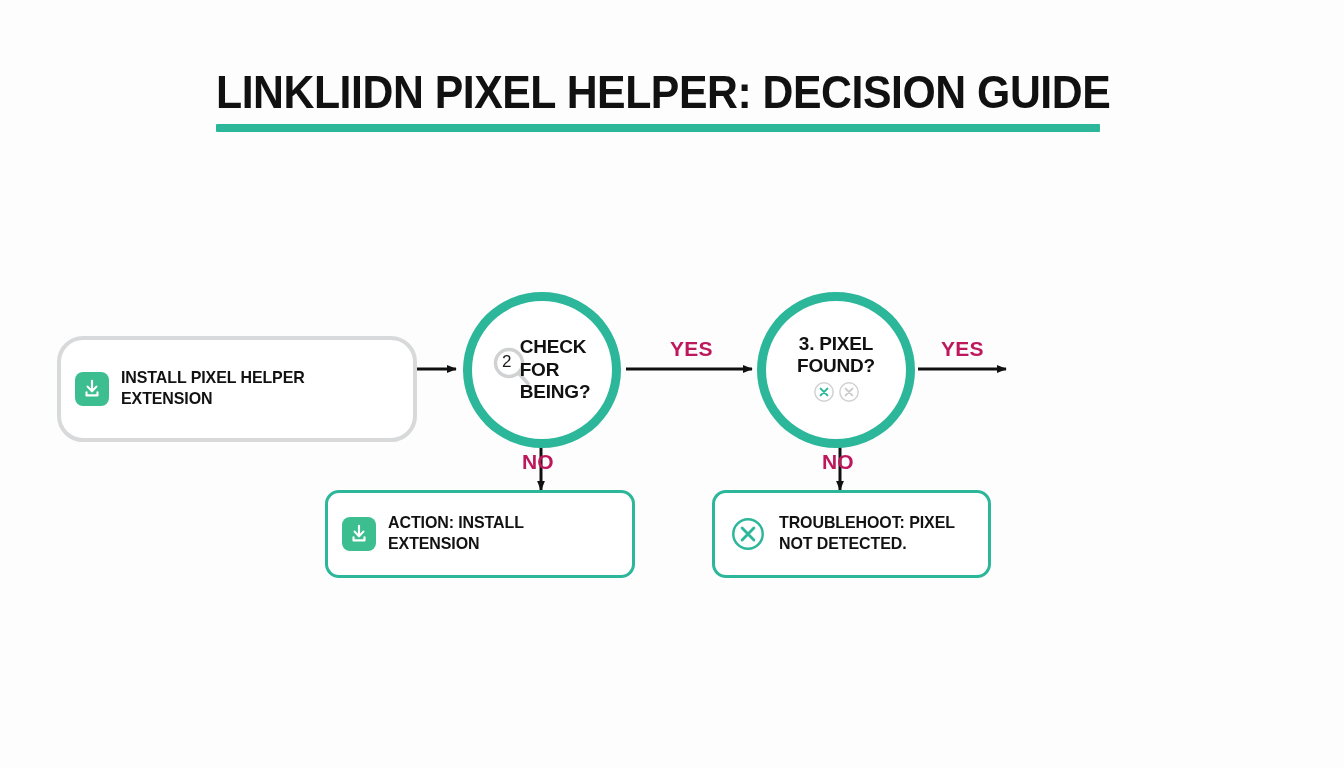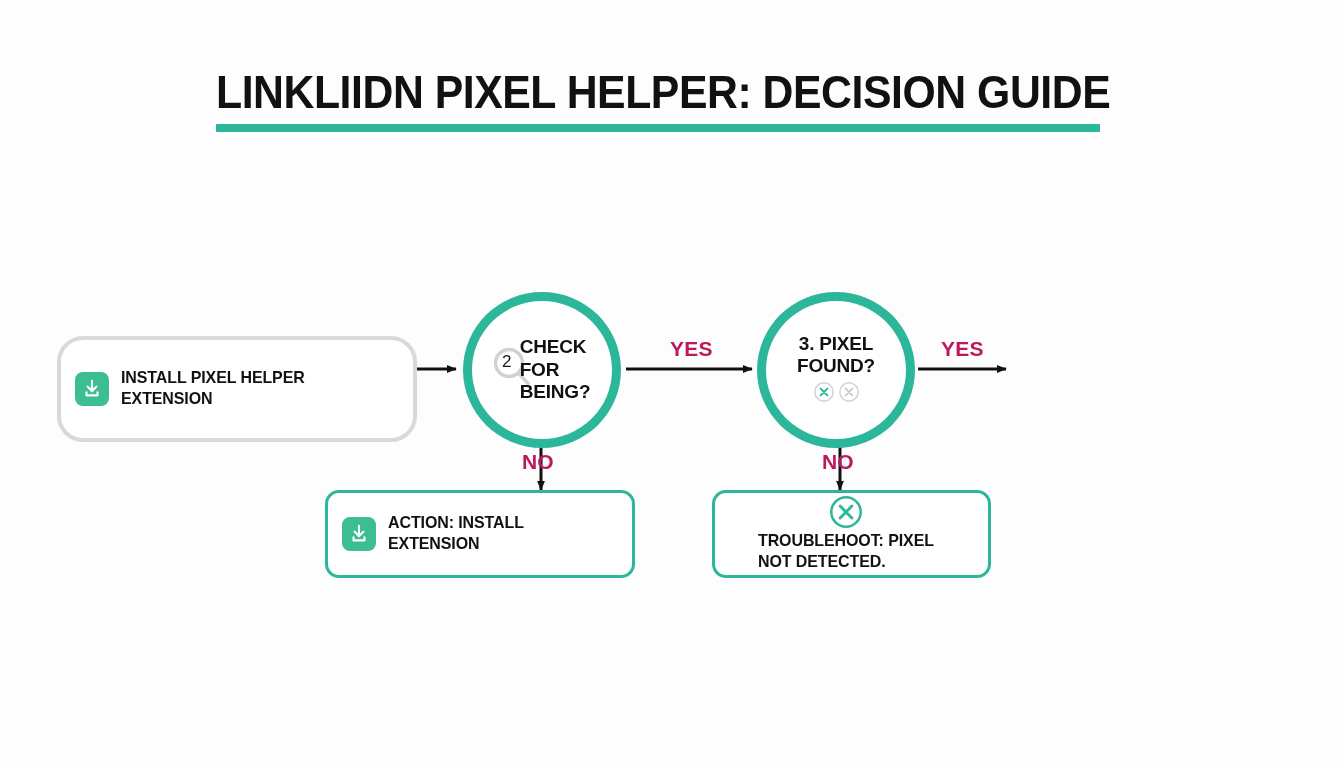--- a/index.html
+++ b/index.html
@@ -256,21 +256,21 @@
         <svg width="22" height="22" viewBox="0 0 24 24" aria-hidden="true">
           <path d="M12 3 L12 13 M12 14.5 L7.2 9.4 M12 14.5 L16.8 9.4" stroke="#ffffff" stroke-width="2.3" fill="none" stroke-linecap="round" stroke-linejoin="round"></path>
           <path d="M6 15.5 L6 19 L18 19 L18 15.5" stroke="#ffffff" stroke-width="2.3" fill="none" stroke-linecap="round" stroke-linejoin="round"></path>
         </svg>
       </span>
     </span>
     <span class="node-label">ACTION: INSTALL
 EXTENSION</span>
   </div>
 
-  <div class="node-box teal" style="left:712px; top:490px; width:279px; height:88px;flex-direction:column;">
+  <div class="node-box teal" style="left:712px; top:490px; width:279px; height:88px;">
     <span class="icon-slot ring-icon">
       <svg width="38" height="38" viewBox="0 0 40 40" aria-hidden="true">
         <circle cx="20" cy="20" r="15.5" stroke="#2cb79a" stroke-width="2.6" fill="none"></circle>
         <path d="M13.8 13.8 L26.2 26.2 M26.2 13.8 L13.8 26.2" stroke="#2cb79a" stroke-width="3" stroke-linecap="round"></path>
       </svg>
     </span>
     <span class="node-label">TROUBLEHOOT: PIXEL
 NOT DETECTED.</span>
   </div>
 

